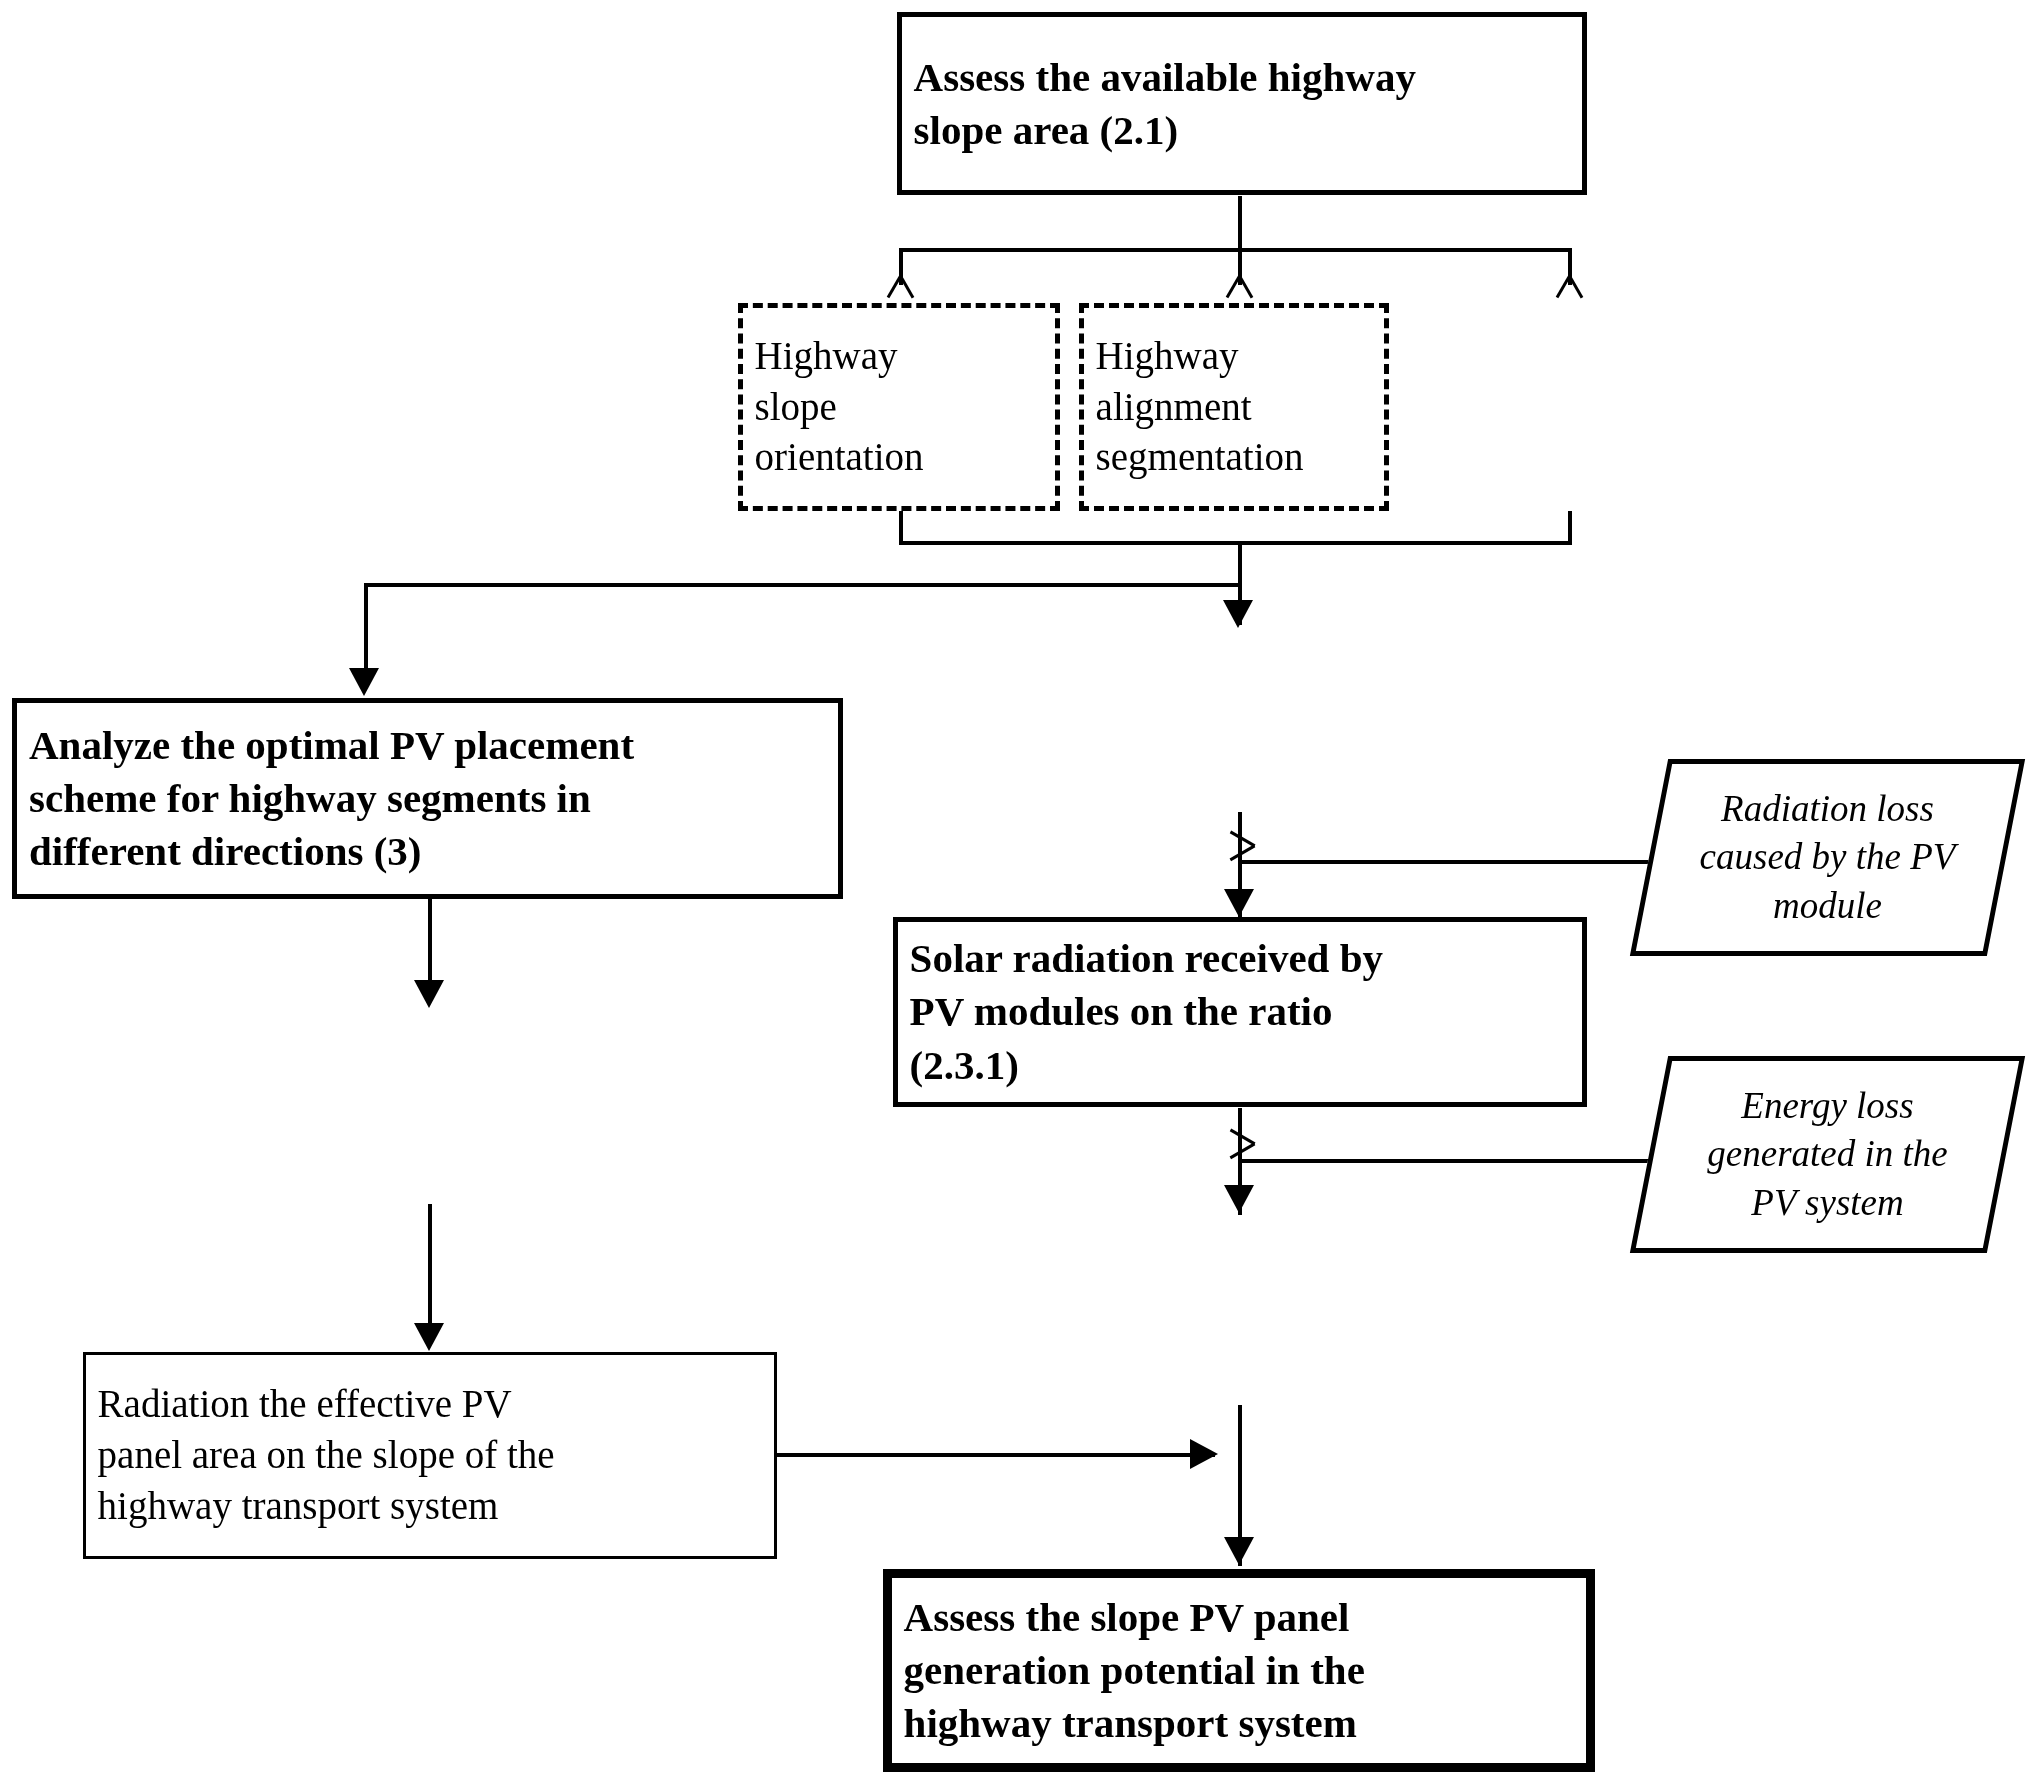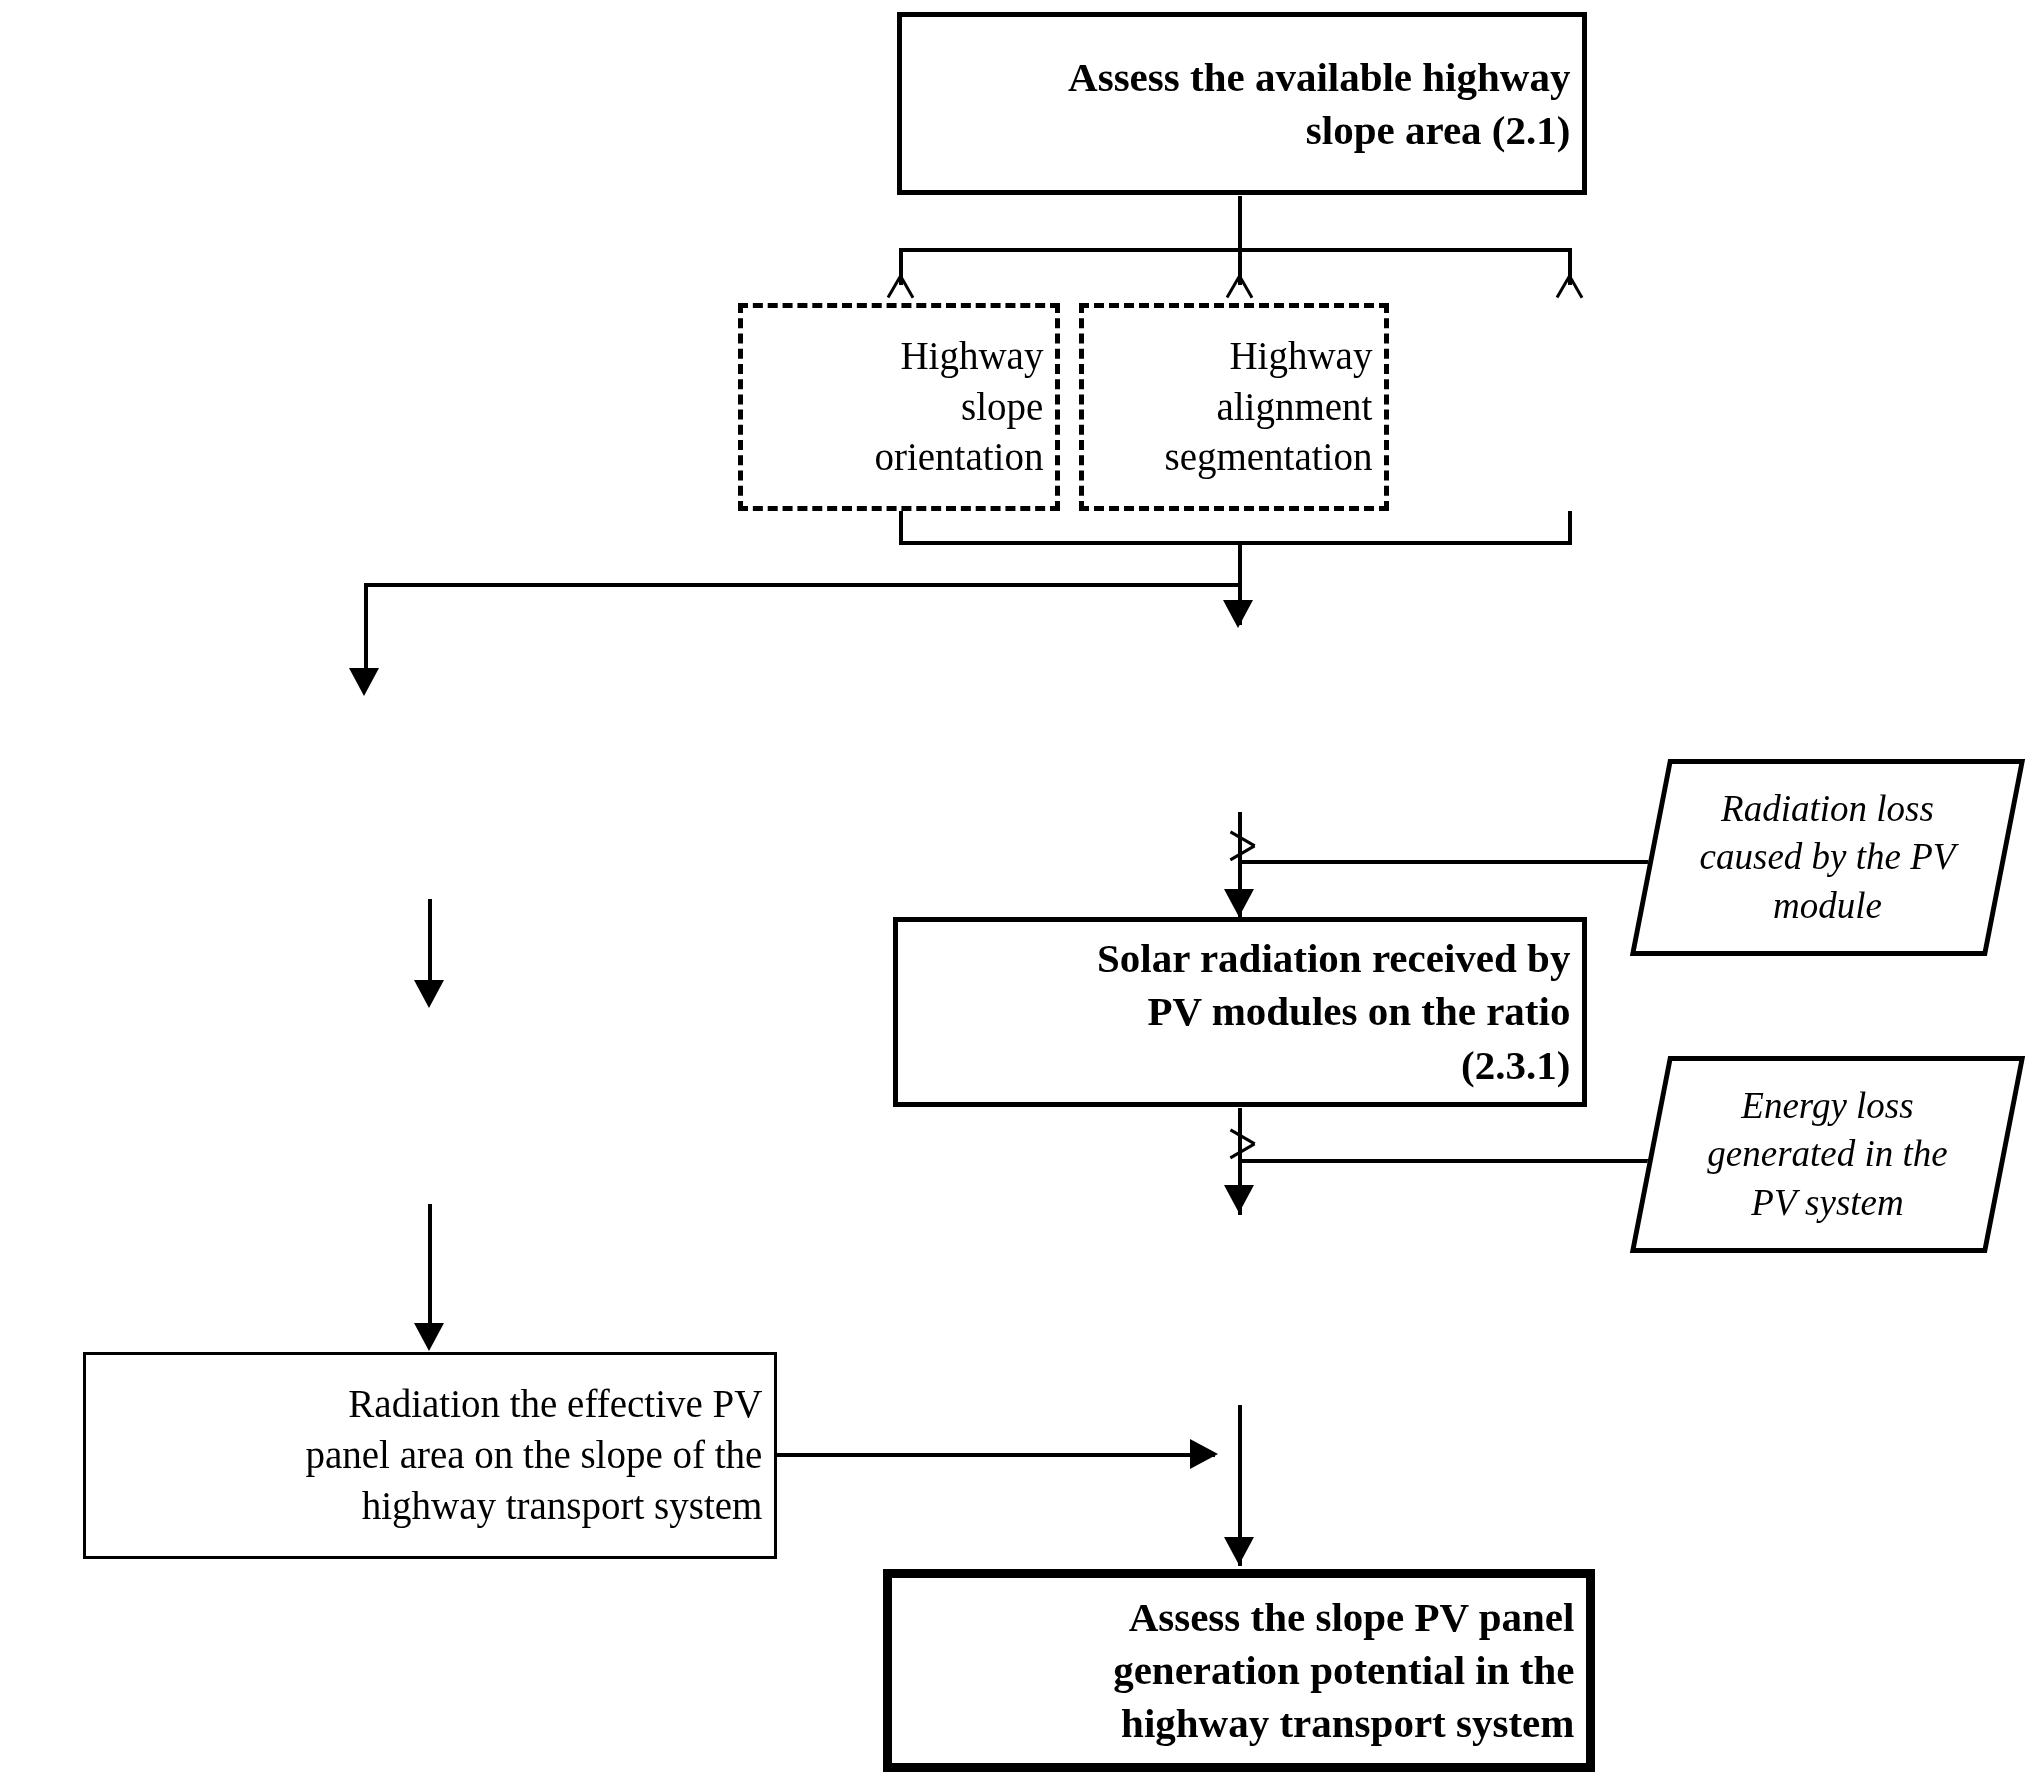--- a/index.html
+++ b/index.html
@@ -16,21 +16,21 @@
     font-family: "Liberation Serif", "DejaVu Serif", serif;
     color: #000000;
     overflow: hidden;
   }
   .node {
     position: absolute;
     box-sizing: border-box;
     display: flex;
     align-items: center;
     justify-content: center;
-    text-align: right;
+    text-align: left;
     background: #ffffff;
     line-height: 1.30;
   }
   .node .txt {
     display: block;
     width: 100%;
     padding: 0 11.6px;
     white-space: pre-line;
   }
   
@@ -167,20 +167,25 @@
   <div class="ln vline" style="left:1568px; top:511px; height:33px;"></div>
 
   <div class="ln hline" style="left:899px; top:541px; width:673px;"></div>
 
   <div class="ln vline" style="left:1238px; top:541px; height:84px;"></div>
   <div class="ln hline" style="left:364px; top:583px; width:876px;"></div>
   <div class="ln vline" style="left:364px; top:583px; height:91px;"></div>
   <div class="arrow-down" style="left:349px; top:668px;"></div>
   <div class="arrow-down" style="left:1223px; top:600px;"></div>
 
+  <div class="node solid-med bold fs-lg" style="left:12.4px; top:698px; width:831px; height:201px;">
+    <span class="txt">Analyze the optimal PV placement
+scheme for highway segments in
+different directions (3)</span>
+  </div>
 
   <div class="ln vline" style="left:428px; top:899px; height:83px;"></div>
   <div class="arrow-down" style="left:414px; top:980px;"></div>
 
 
   <div class="ln vline" style="left:1238px; top:812px; height:106px;"></div>
   <div class="arrow-down" style="left:1224px; top:889px;"></div>
   <div class="ln hline" style="left:1240px; top:860px; width:413px;"></div>
   <div class="vee-left" style="left:1236px; top:843px;"></div>
 

